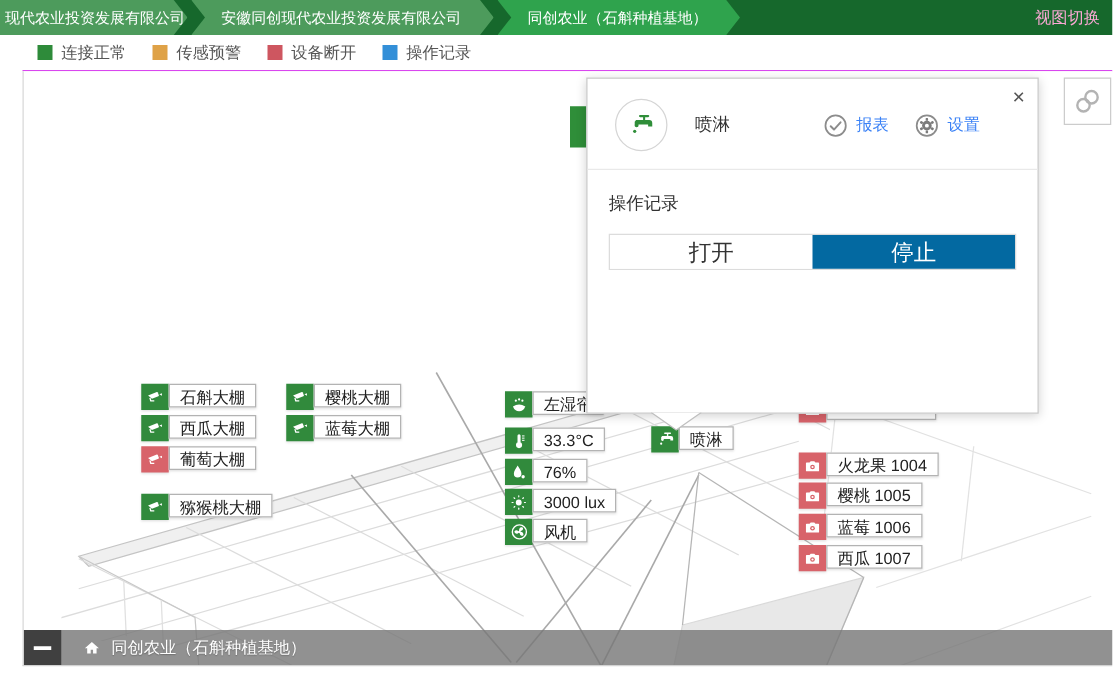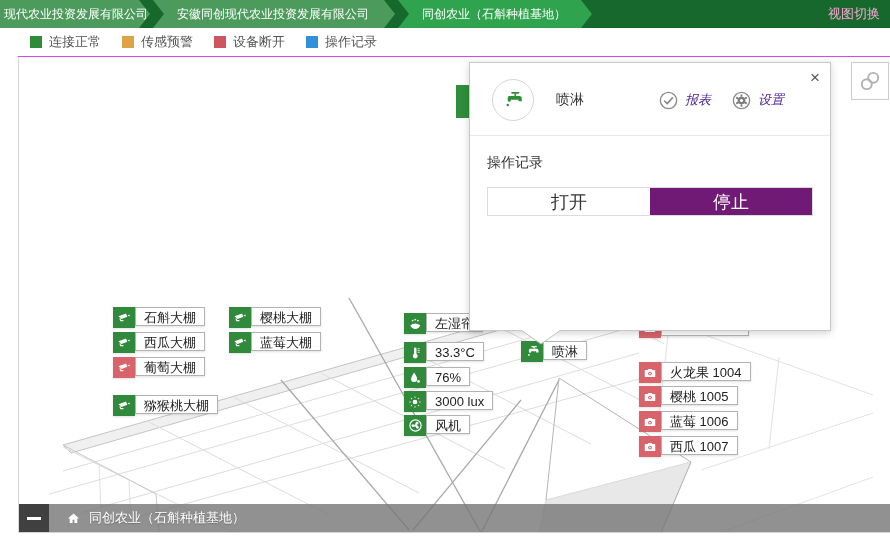--- a/index.html
+++ b/index.html
@@ -52,32 +52,32 @@
 
   
   .popup { position:absolute; left:450px; top:5px; width:362px; height:269px;
     background:#fff; border:1px solid #c8c8c8; box-shadow:0 2px 8px rgba(0,0,0,.18);
     z-index:10; }
   .p-head { display:flex; align-items:center; padding:16px 20px 14px 22px; position:relative; }
   .p-circle { width:42px; height:42px; border:1px solid #d5d5d5; border-radius:50%;
     display:flex; align-items:center; justify-content:center; flex:none; }
   .p-title { font-size:14px; color:#333; margin-left:22px; }
   .p-actions { margin-left:auto; display:flex; gap:20px; margin-right:26px; }
-  .p-act { display:flex; align-items:center; gap:6px; font-size:13px; color:#4c1d95;
-    cursor:pointer;font-style:italic; }
+  .p-act { display:flex; align-items:center; gap:6px; font-size:13px; color:#3b82f6;
+    cursor:pointer; }
   .p-close { position:absolute; top:6px; right:10px; font-size:17px; color:#555;
     cursor:pointer; line-height:1; }
   .p-divider { border-bottom:1px solid #e9e9e9; }
   .p-body { padding:18px 17px 0 17px; }
   .p-section { font-size:14px; color:#333; }
   .btn-row { margin-top:15px; display:flex; border:1px solid #dcdcdc; height:29px; }
   .btn { flex:1; display:flex; align-items:center; justify-content:center;
     font-size:18px; cursor:pointer; }
   .btn-open { background:#fff; color:#333; }
-  .btn-stop { background:#701a75; color:#fff; }
+  .btn-stop { background:#0369a1; color:#fff; }
 
   .callout { position:absolute; left:500px; top:273px; z-index:11; }
 
   
   .link-box { position:absolute; right:1px; top:5px; width:38px; height:38px;
     background:#fff; border:1px solid #ccc; display:flex; align-items:center;
     justify-content:center; z-index:6; cursor:pointer; }
 
   
   .bottom-bar { position:absolute; left:0; bottom:0; width:872px; height:28px;

